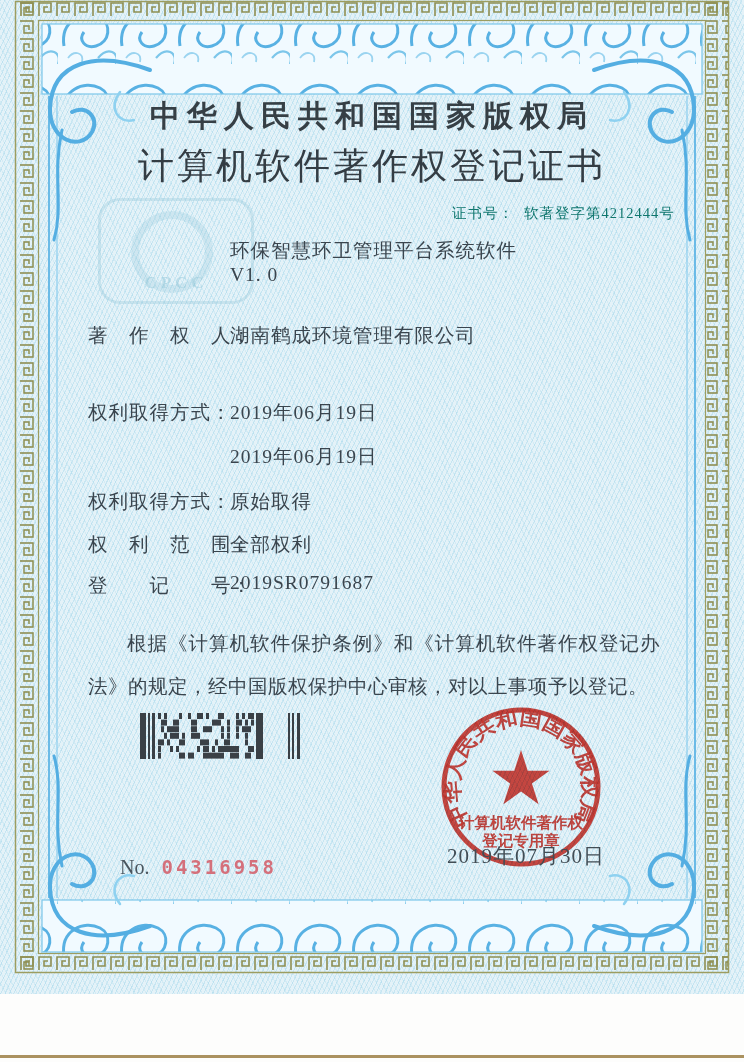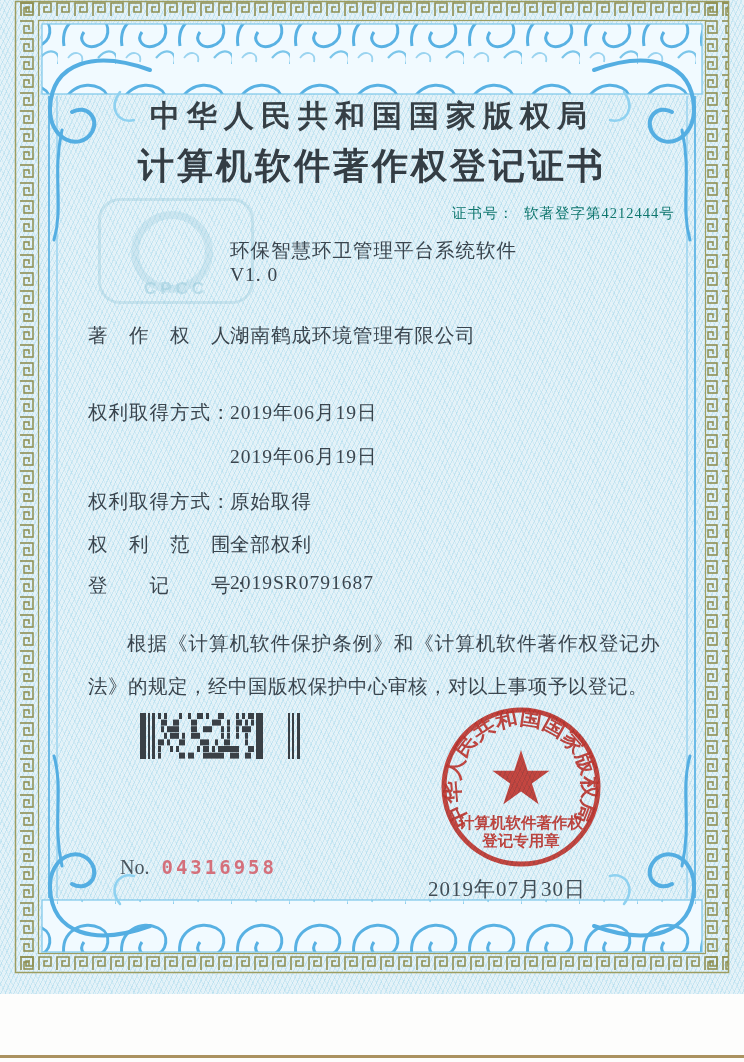--- a/index.html
+++ b/index.html
@@ -21,21 +21,21 @@
   .scan-strip{position:absolute;left:0;top:994px;width:744px;height:68px;background:#fdfdfc;}
   .scan-edge{position:absolute;left:0;top:1055px;width:744px;height:3px;background:#ab9260;}
 
   .t{position:absolute;color:#3b464e;}
   .authority{
     left:0;top:96px;width:744px;text-align:center;
     font-size:30px;font-weight:bold;letter-spacing:7px;color:#363f45;
   }
   .cert-title{
     left:0;top:142px;width:744px;text-align:center;
-    font-size:36px;font-weight:bold;letter-spacing:3px;color:#343d44;
+    font-size:36px;font-weight:normal;letter-spacing:3px;color:#343d44;
   }
   .certno{
     left:452px;top:204px;font-size:14.5px;letter-spacing:1px;color:#0f766e;
   }
   .certno .v{margin-left:10px;}
 
   .row{position:absolute;left:0;width:744px;height:26px;font-size:19.5px;color:#3a454e;}
   .row .lbl{position:absolute;left:88px;white-space:pre;letter-spacing:1px;}
   .row .val{position:absolute;left:230px;white-space:pre;letter-spacing:1px;}
   .statement{
@@ -47,31 +47,31 @@
   .watermark{
     position:absolute;left:98px;top:198px;width:150px;height:100px;
     border:3px solid rgba(150,200,218,0.45);border-radius:22px;
     opacity:0.8;pointer-events:none;
   }
   .watermark .ring{
     position:absolute;left:30px;top:10px;width:66px;height:66px;border-radius:50%;
     border:8px solid rgba(150,200,218,0.35);
   }
   .watermark .cpcc{
-    position:absolute;left:0;bottom:2px;width:100%;text-align:center;
+    position:absolute;left:0;bottom:8px;width:100%;text-align:center;
     font-size:17px;letter-spacing:4px;color:rgba(140,195,214,0.55);
-    font-family:Liberation Sans, sans-serif;font-weight:bold;
+    font-family:Liberation Serif, serif;font-weight:bold;
   }
 
   .barcode{position:absolute;left:140px;top:713px;}
 
   .seal{position:absolute;left:436px;top:702px;mix-blend-mode:multiply;}
   .seal text{font-family:"Liberation Serif","DejaVu Serif",serif;font-weight:bold;}
   .seal-date{
-    position:absolute;left:428px;top:875px;width:196px;text-align:left;
+    position:absolute;left:428px;top:842px;width:196px;text-align:center;
     font-size:21px;letter-spacing:1px;color:#414d55;
   }
   .serial{position:absolute;left:120px;top:856px;font-size:20px;color:#4a555e;}
   .serial .num{
     font-family:"DejaVu Sans Mono","Liberation Mono",monospace;
     font-size:19px;letter-spacing:3px;margin-left:12px;font-weight:bold;
   }
 </style>
 </head>
 <body>

